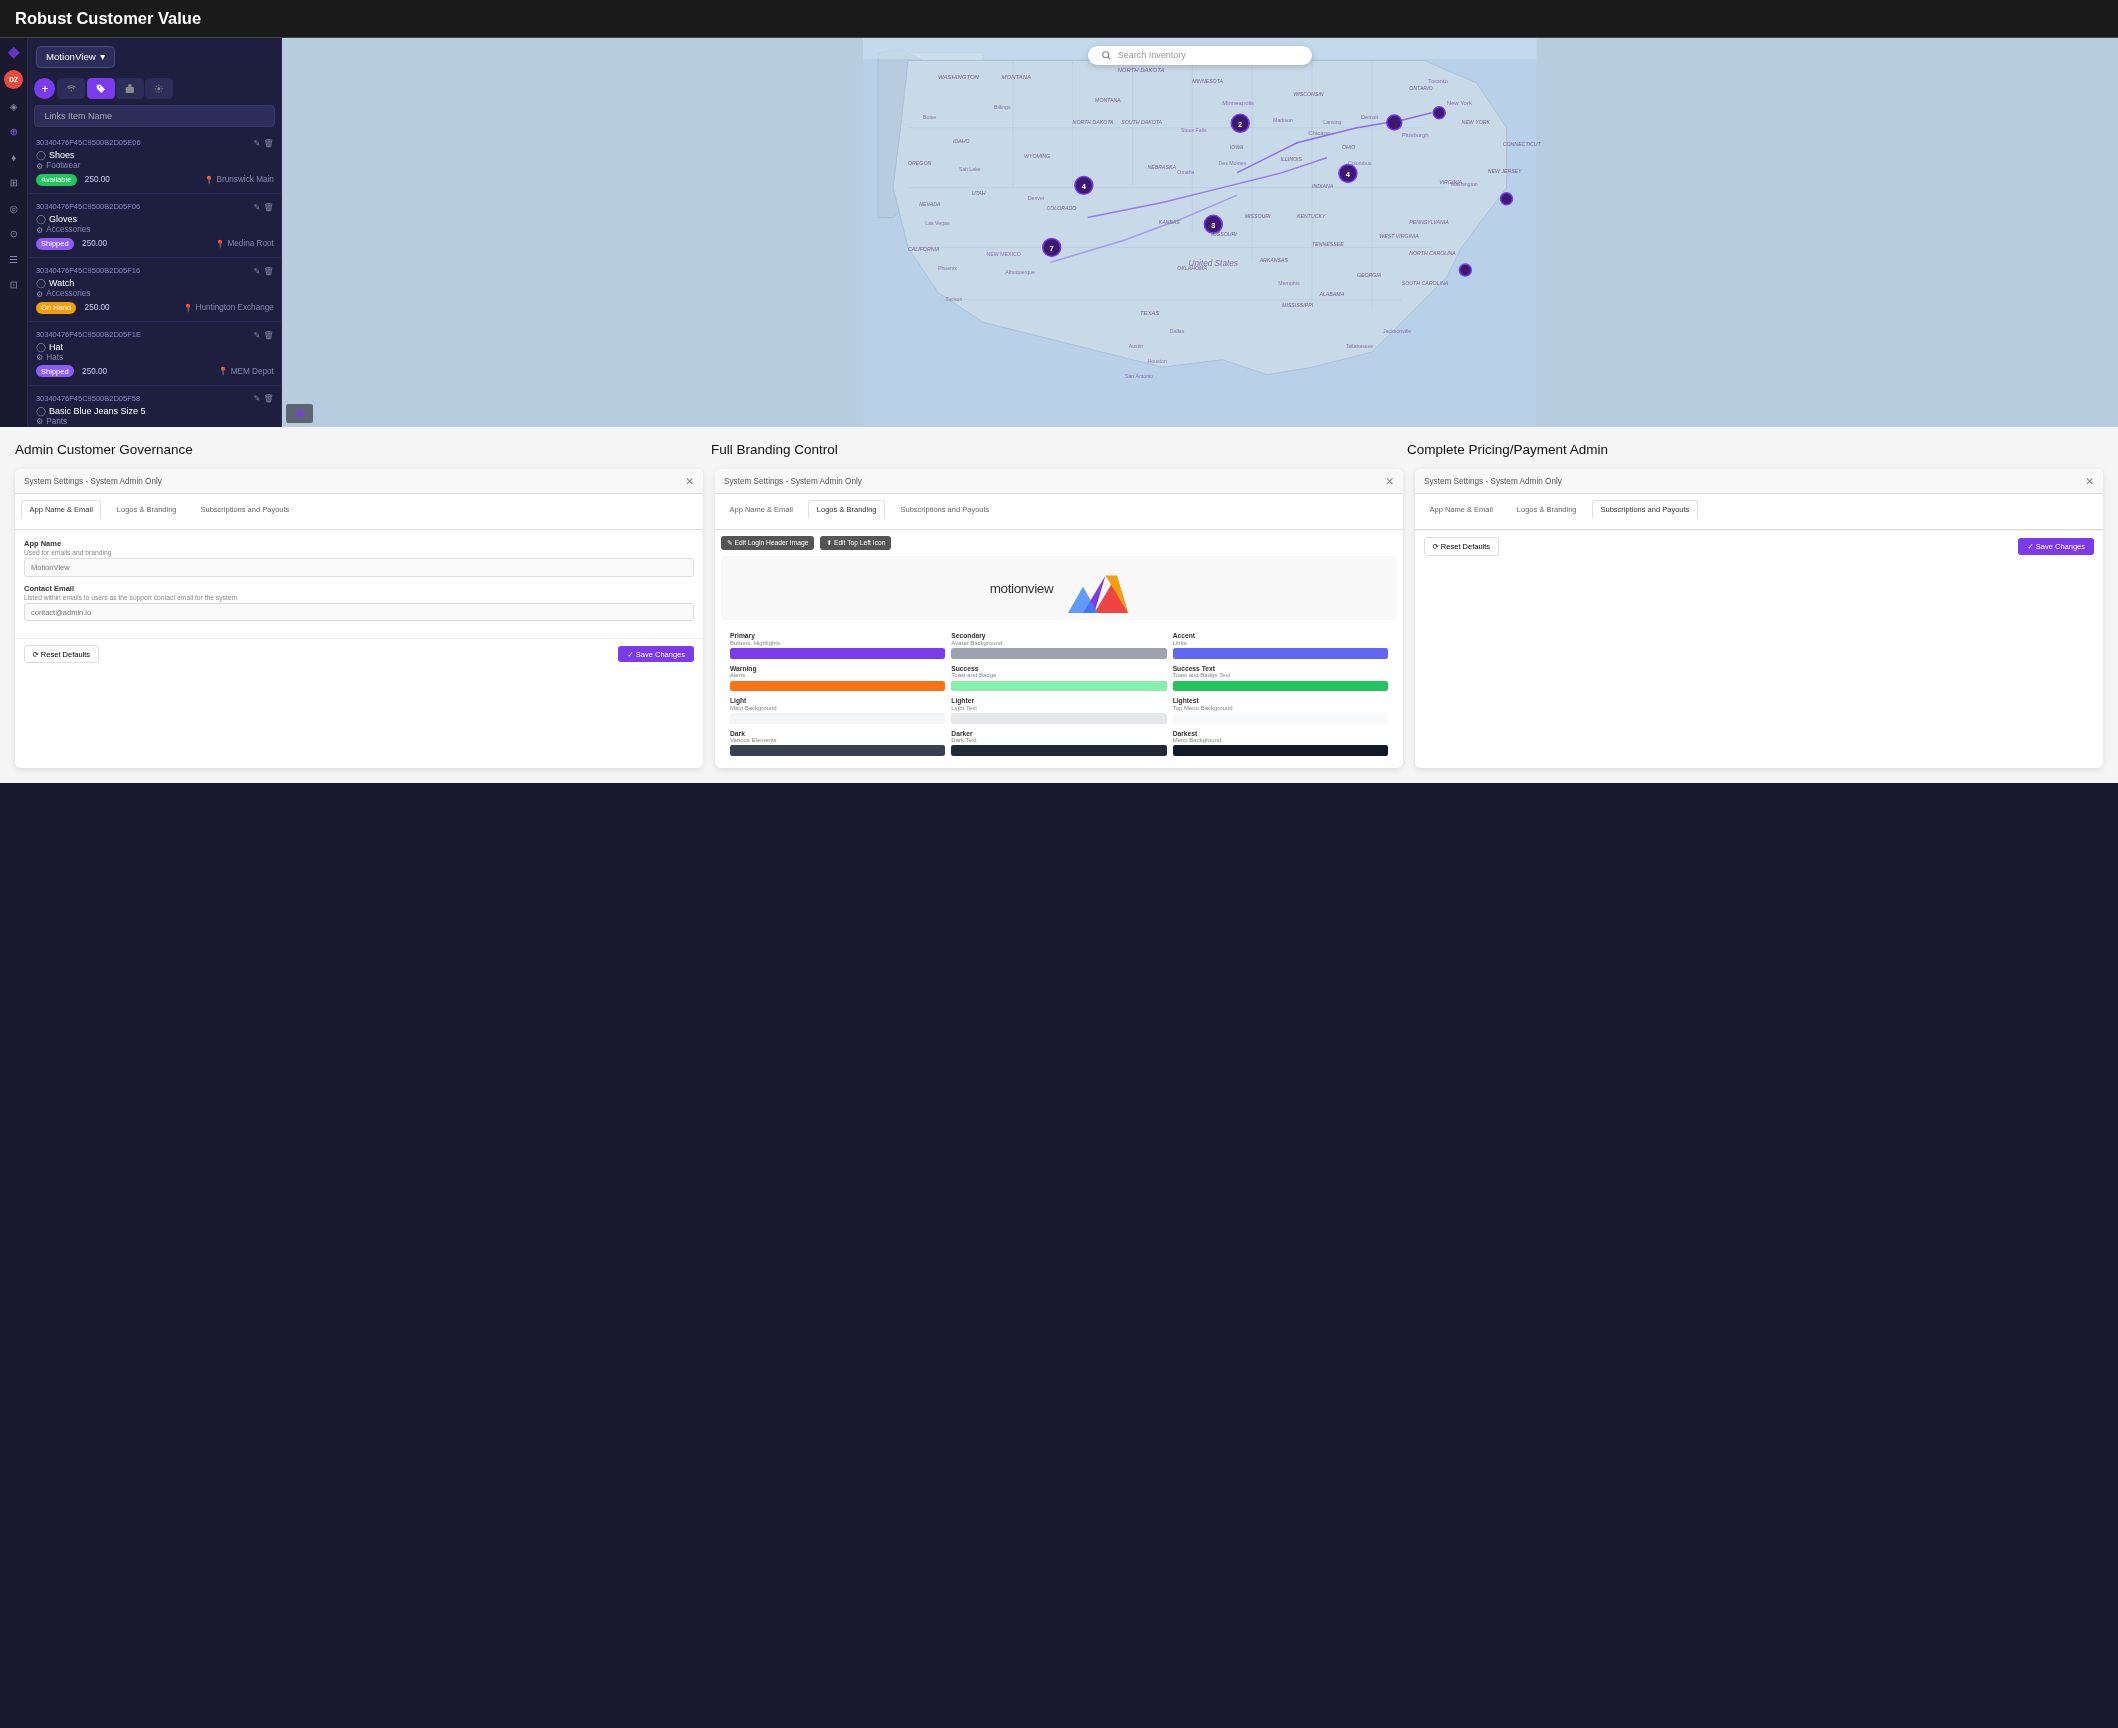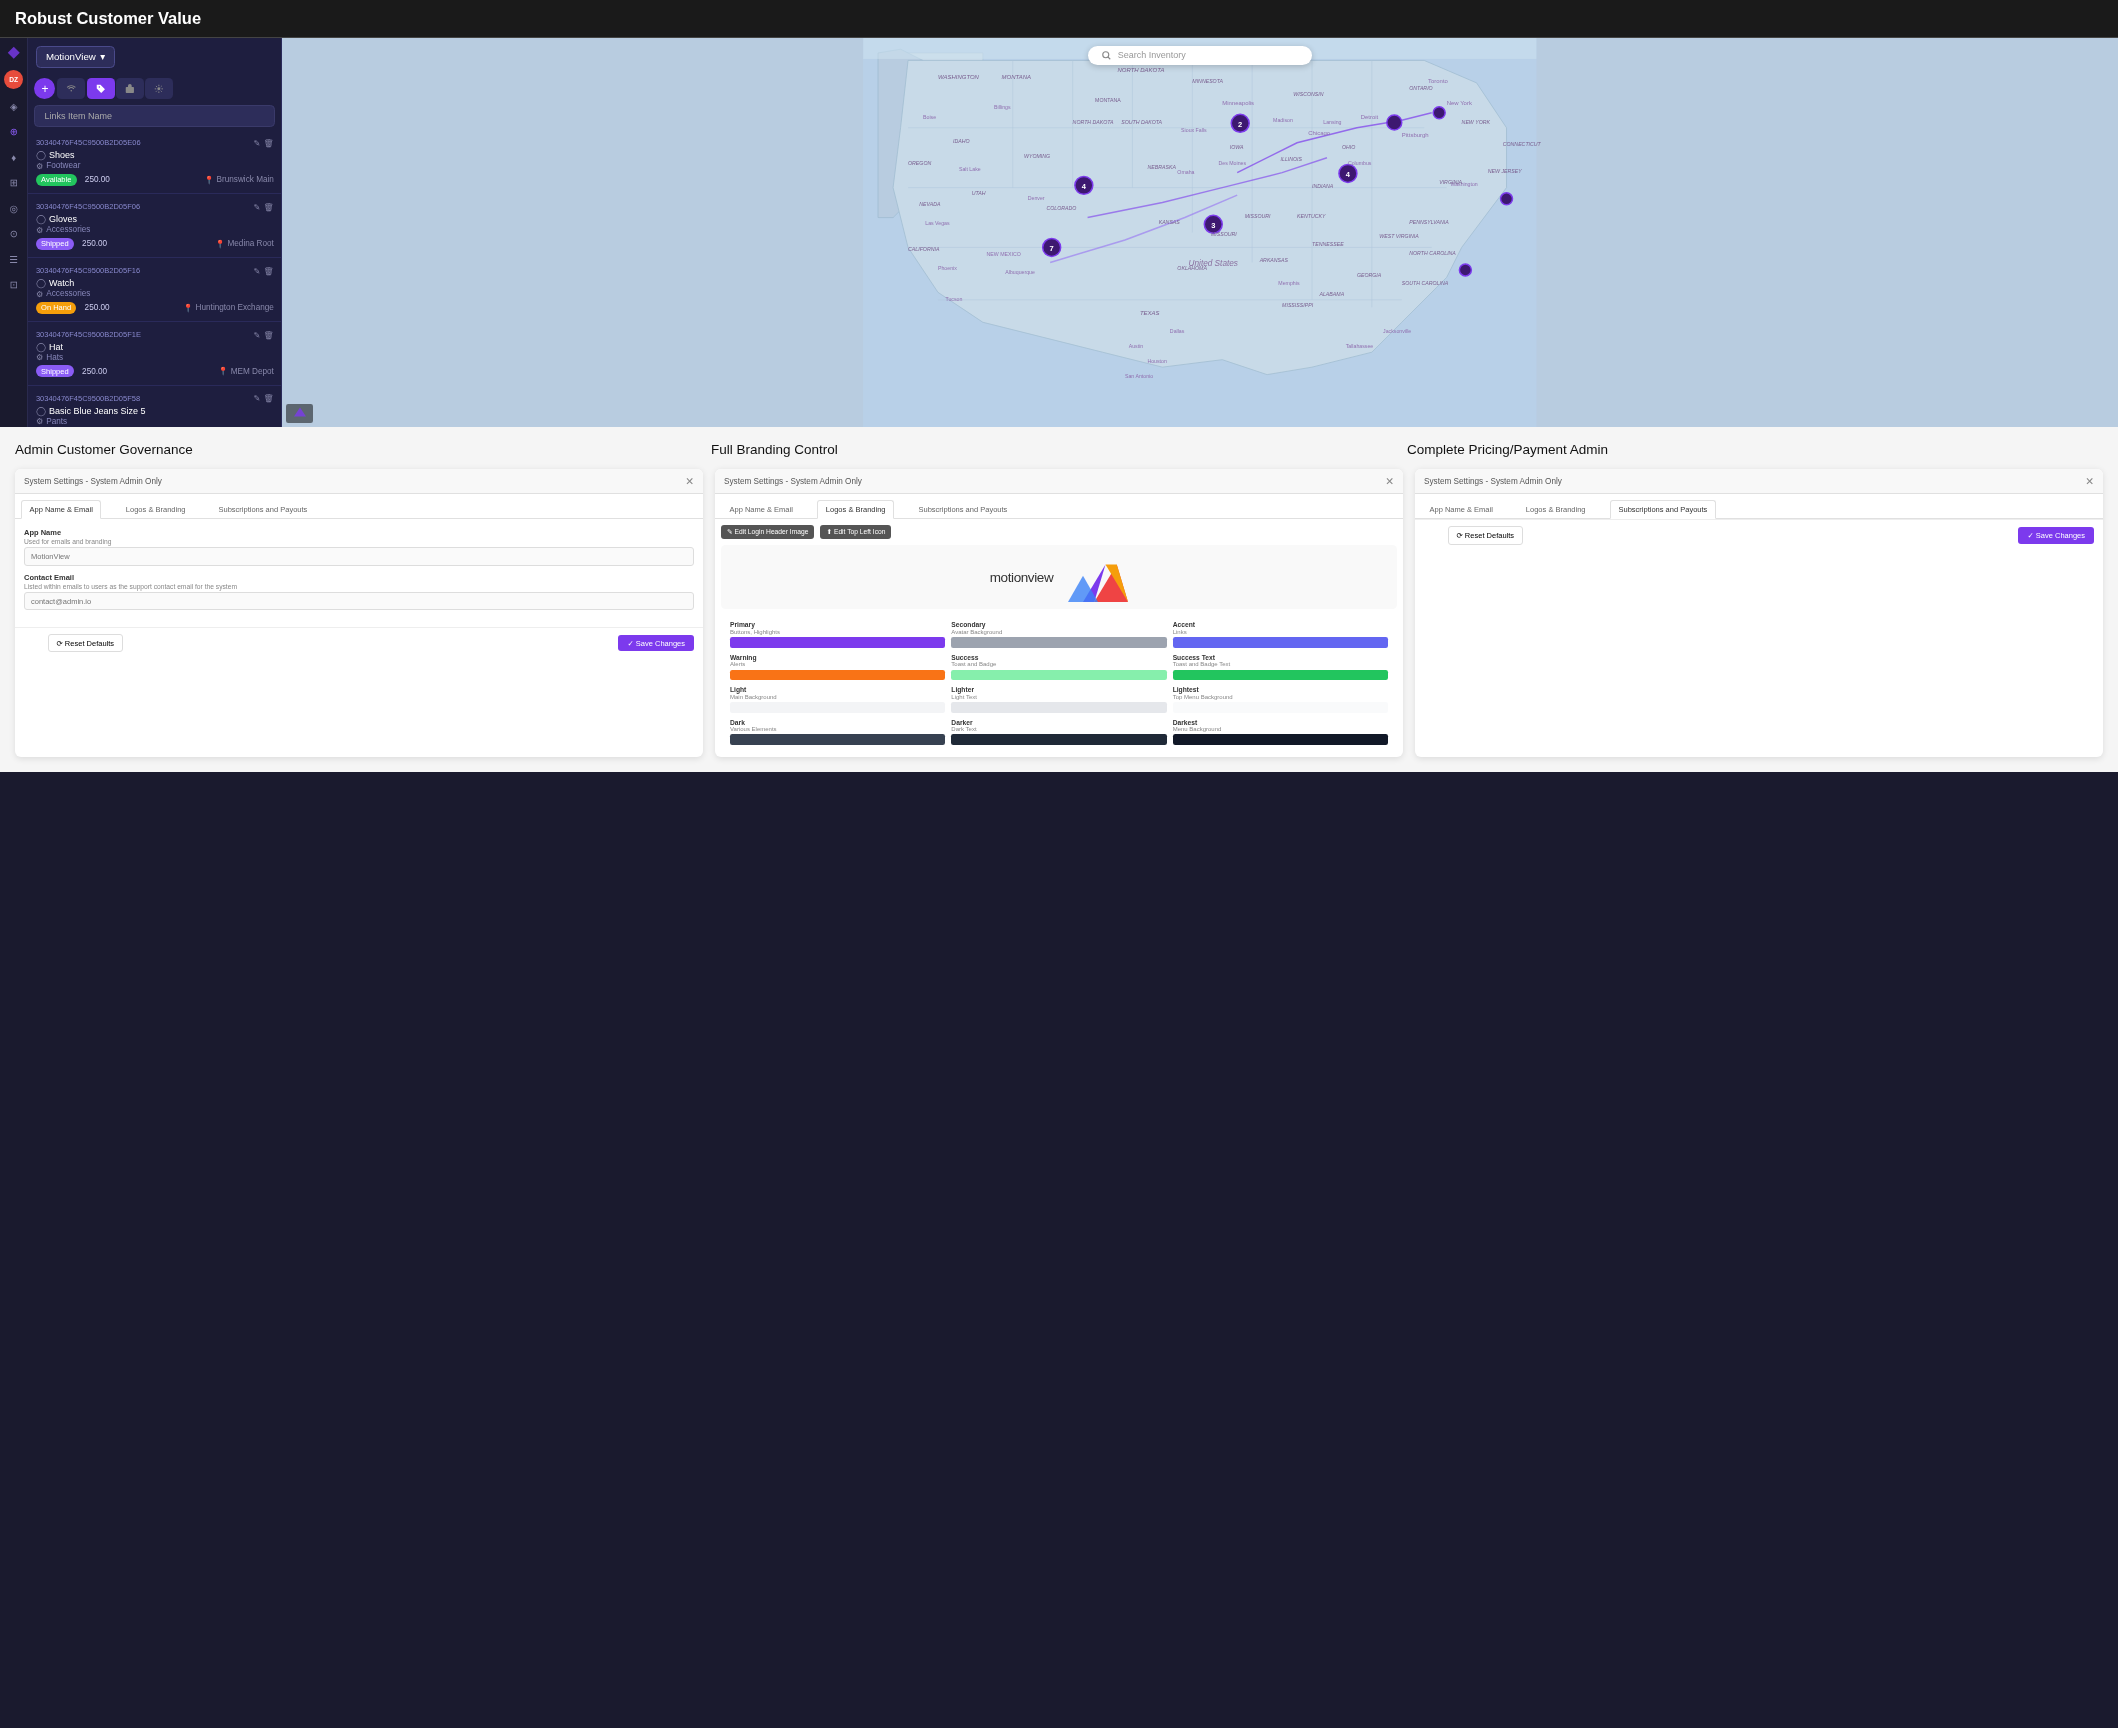--- a/index.html
+++ b/index.html
@@ -209,22 +209,22 @@
       border-bottom: 0.7px solid #e0e0e0;
       font-size: 8.2px;
       color: #555;
       display: flex;
       justify-content: space-between;
       align-items: center;
     }
 
     .panel-tabs {
       display: flex;
-      gap: 16px;
-      padding: 6px 6px 0;
+      gap: 7px;
+      padding: 6px 6px 11px;
       border-bottom: 0.7px solid #e0e0e0;
     }
     .panel-tab {
       padding: 3.7px 7.5px;
       font-size: 7.5px;
       border-radius: 3px 3px 0 0;
       cursor: pointer;
       color: #666;
       border: 0.7px solid transparent;
     }
@@ -272,21 +272,20 @@
       border-top: 0.7px solid #eee;
     }
 
     .btn-reset {
       padding: 3.7px 7.5px;
       background: white;
       border: 0.7px solid #ddd;
       border-radius: 3px;
       font-size: 7.5px;
       cursor: pointer;
-      margin-left: 24px;
     }
     .btn-save {
       padding: 3.7px 9px;
       background: #7c3aed;
       color: white;
       border: none;
       border-radius: 3px;
       font-size: 7.5px;
       cursor: pointer;
     }

